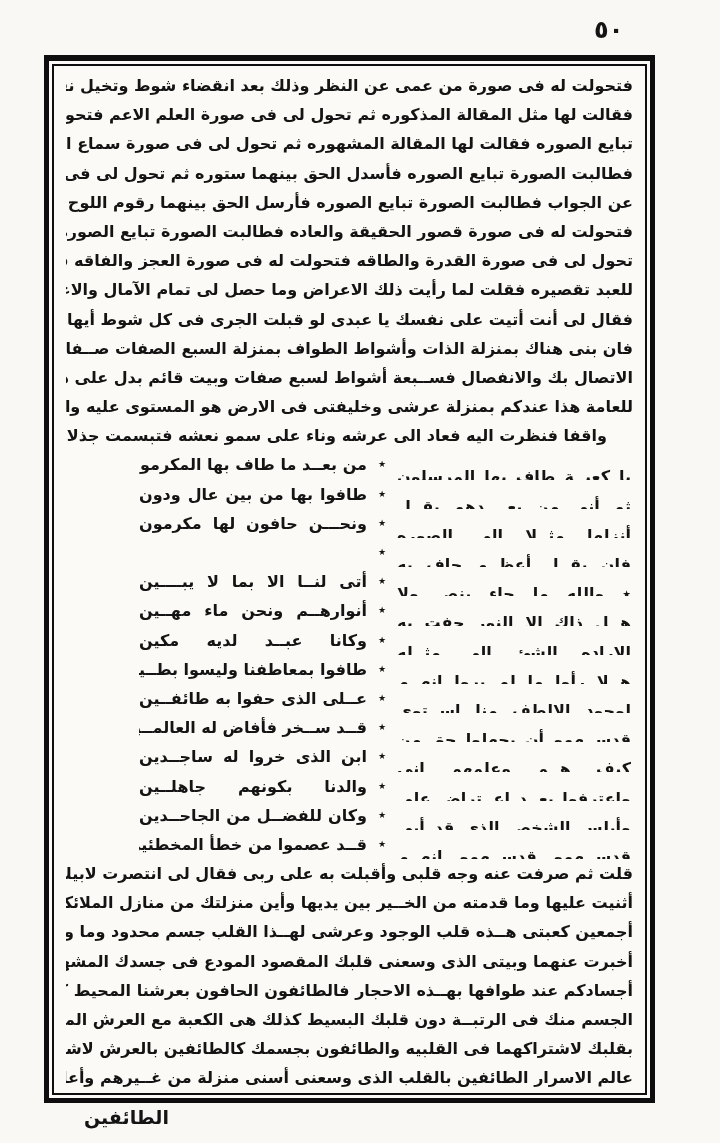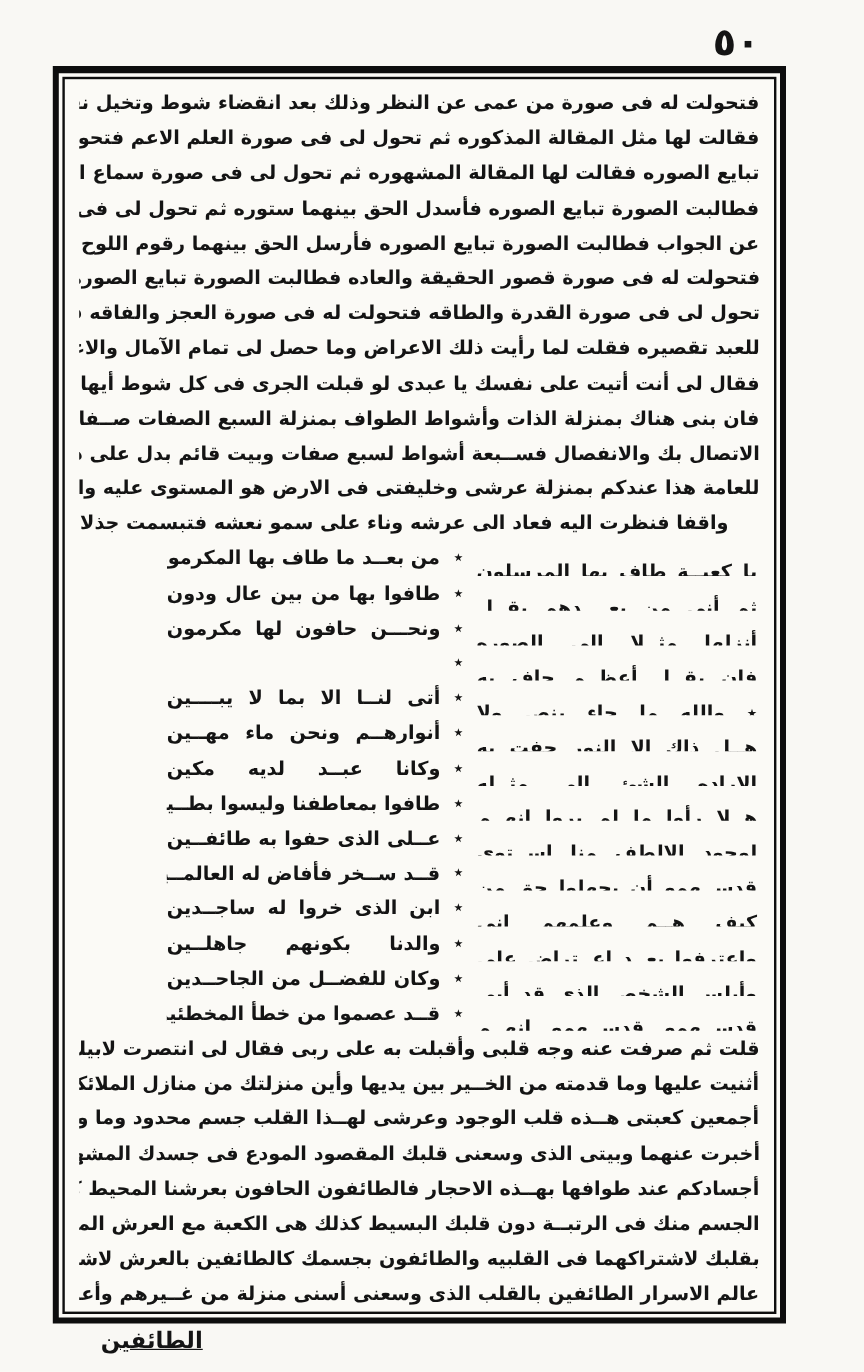--- a/index.html
+++ b/index.html
@@ -5,21 +5,21 @@
   html,body{margin:0;padding:0;}
   body{
     width:720px;height:1143px;position:relative;
     background:#f9f8f4;
     font-family:"DejaVu Sans", sans-serif;
     color:#141414;
     overflow:hidden;
   }
   .page-number{
     position:absolute;top:16px;left:594px;
-    font-size:32px;font-weight:bold;direction:rtl;letter-spacing:1px;
+    font-size:24px;font-weight:bold;direction:rtl;letter-spacing:1px;
   }
   .frame-outer{
     position:absolute;left:44px;top:55px;width:611px;height:1048px;
     border:5px solid #0e0e0e;border-top-width:6px;
     background:#fbfaf6;box-sizing:border-box;
   }
   .frame-inner{
     position:absolute;top:3px;left:3px;right:3px;bottom:3px;
     border:2px solid #0e0e0e;
     padding:5px 12px;box-sizing:border-box;overflow:hidden;
@@ -46,21 +46,21 @@
     text-align:justify;text-align-last:justify;
   }
   .hemi-first{width:234px;margin-top:12px;}
   .hemi-second{width:228px;}
   .sep{
     width:30px;text-align:center;font-size:15px;font-weight:bold;
     line-height:29.2px;
   }
   .catchword{
     position:absolute;left:84px;top:1106px;
-    font-size:19px;font-weight:bold;direction:rtl;text-decoration:underline;
+    font-size:19px;font-weight:bold;direction:rtl;
   }
 </style>
 </head>
 <body>
 
 <div class="page-number">٥٠</div>
 
 <div class="frame-outer">
   <div class="frame-inner">
 

